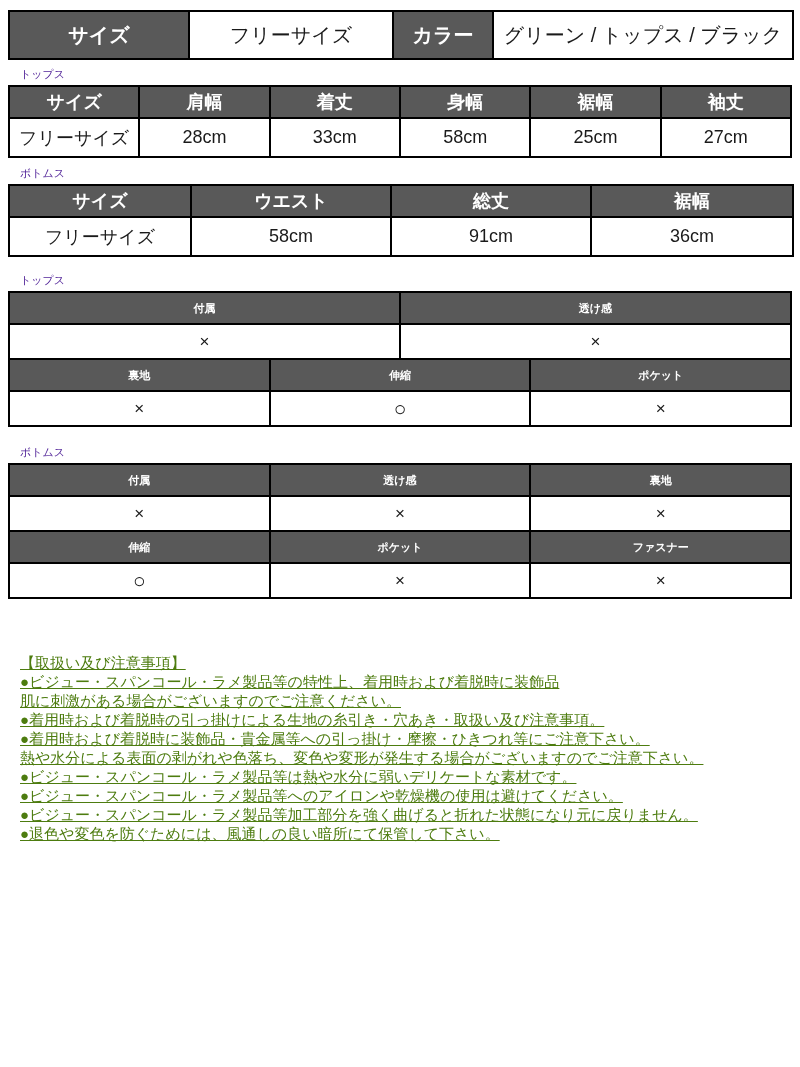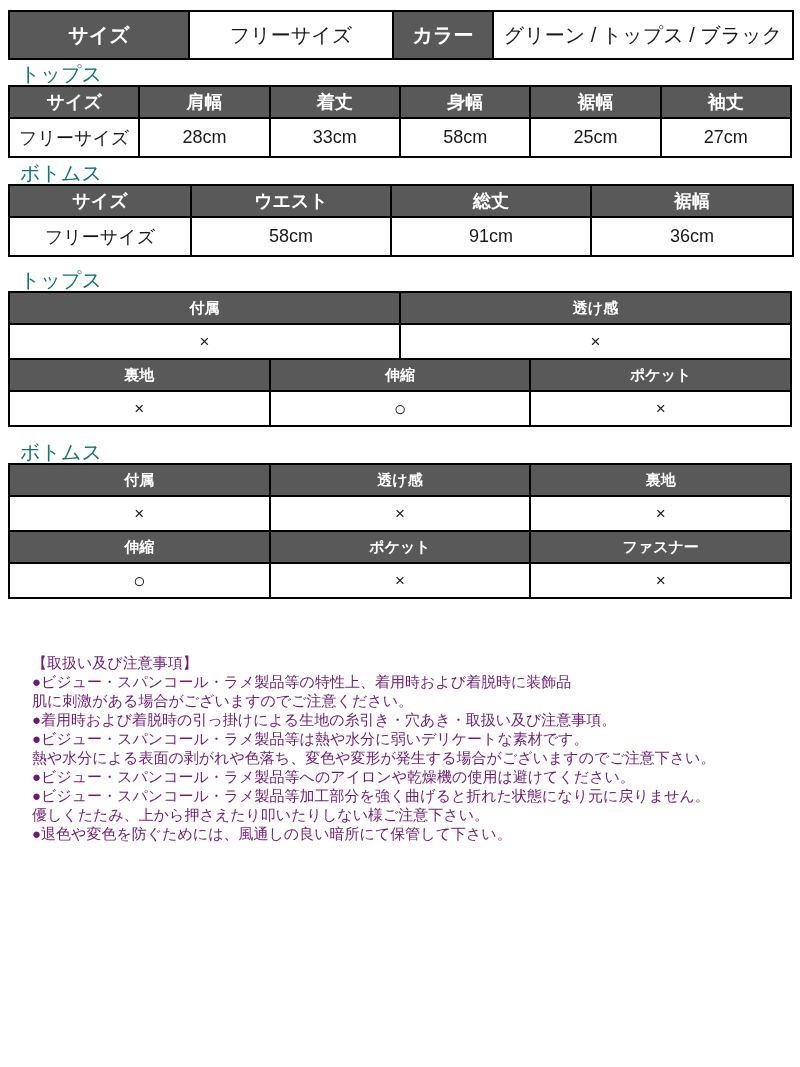--- a/index.html
+++ b/index.html
@@ -36,39 +36,40 @@
     background: #595959;
     color: #ffffff;
     font-weight: bold;
   }
   
   .spec td { height: 46px; font-size: 20px; }
   
   .meas .hd-row td { height: 30px; font-size: 18px; }
   .meas .val-row td { height: 37px; font-size: 18px; }
   
-  .feat .hd-row td { height: 30px; font-size: 15px; }
+  .feat .hd-row td { height: 30px; font-size: 11px; }
   .feat .val-row td { height: 33px; font-size: 17px; }
   .feat .val-row .circle { font-size: 21px; }
 
   .section-label {
-    font-size: 20px;
-    color: #0f766e;
+    font-size: 11px;
+    color: #4c1d95;
     margin: 5px 0 2px 12px;
     line-height: 18px;
   }
   .gap-sm { margin-top: 6px; }
   .gap-md { margin-top: 14px; }
   .gap-lg { margin-top: 16px; }
 
   .notes {
-    margin: 54px 0 0 24px;
+    margin: 54px 0 0 12px;
     font-size: 15px;
     line-height: 19px;
-    color: #701a75;
+    color: #4d7c0f;
+    text-decoration: underline;
   }
   .notes div { white-space: nowrap; }
 </style>
 </head>
 <body>
 
 <div class="page">
 
   <table class="spec">
     <colgroup>
@@ -189,21 +190,21 @@
       <td>×</td>
     </tr>
   </tbody>
     </table>
 
   <div class="notes">
     <div>【取扱い及び注意事項】</div>
     <div>●ビジュー・スパンコール・ラメ製品等の特性上、着用時および着脱時に装飾品</div>
     <div>肌に刺激がある場合がございますのでご注意ください。</div>
     <div>●着用時および着脱時の引っ掛けによる生地の糸引き・穴あき・取扱い及び注意事項。</div>
+    <div>●着用時および着脱時に装飾品・貴金属等への引っ掛け・摩擦・ひきつれ等にご注意下さい。</div>
+    <div>熱や水分による表面の剥がれや色落ち、変色や変形が発生する場合がございますのでご注意下さい。</div>
     <div>●ビジュー・スパンコール・ラメ製品等は熱や水分に弱いデリケートな素材です。</div>
-    <div>熱や水分による表面の剥がれや色落ち、変色や変形が発生する場合がございますのでご注意下さい。</div>
     <div>●ビジュー・スパンコール・ラメ製品等へのアイロンや乾燥機の使用は避けてください。</div>
     <div>●ビジュー・スパンコール・ラメ製品等加工部分を強く曲げると折れた状態になり元に戻りません。</div>
-    <div>優しくたたみ、上から押さえたり叩いたりしない様ご注意下さい。</div>
     <div>●退色や変色を防ぐためには、風通しの良い暗所にて保管して下さい。</div>
   </div>
 
 </div>
 
 </body></html>

